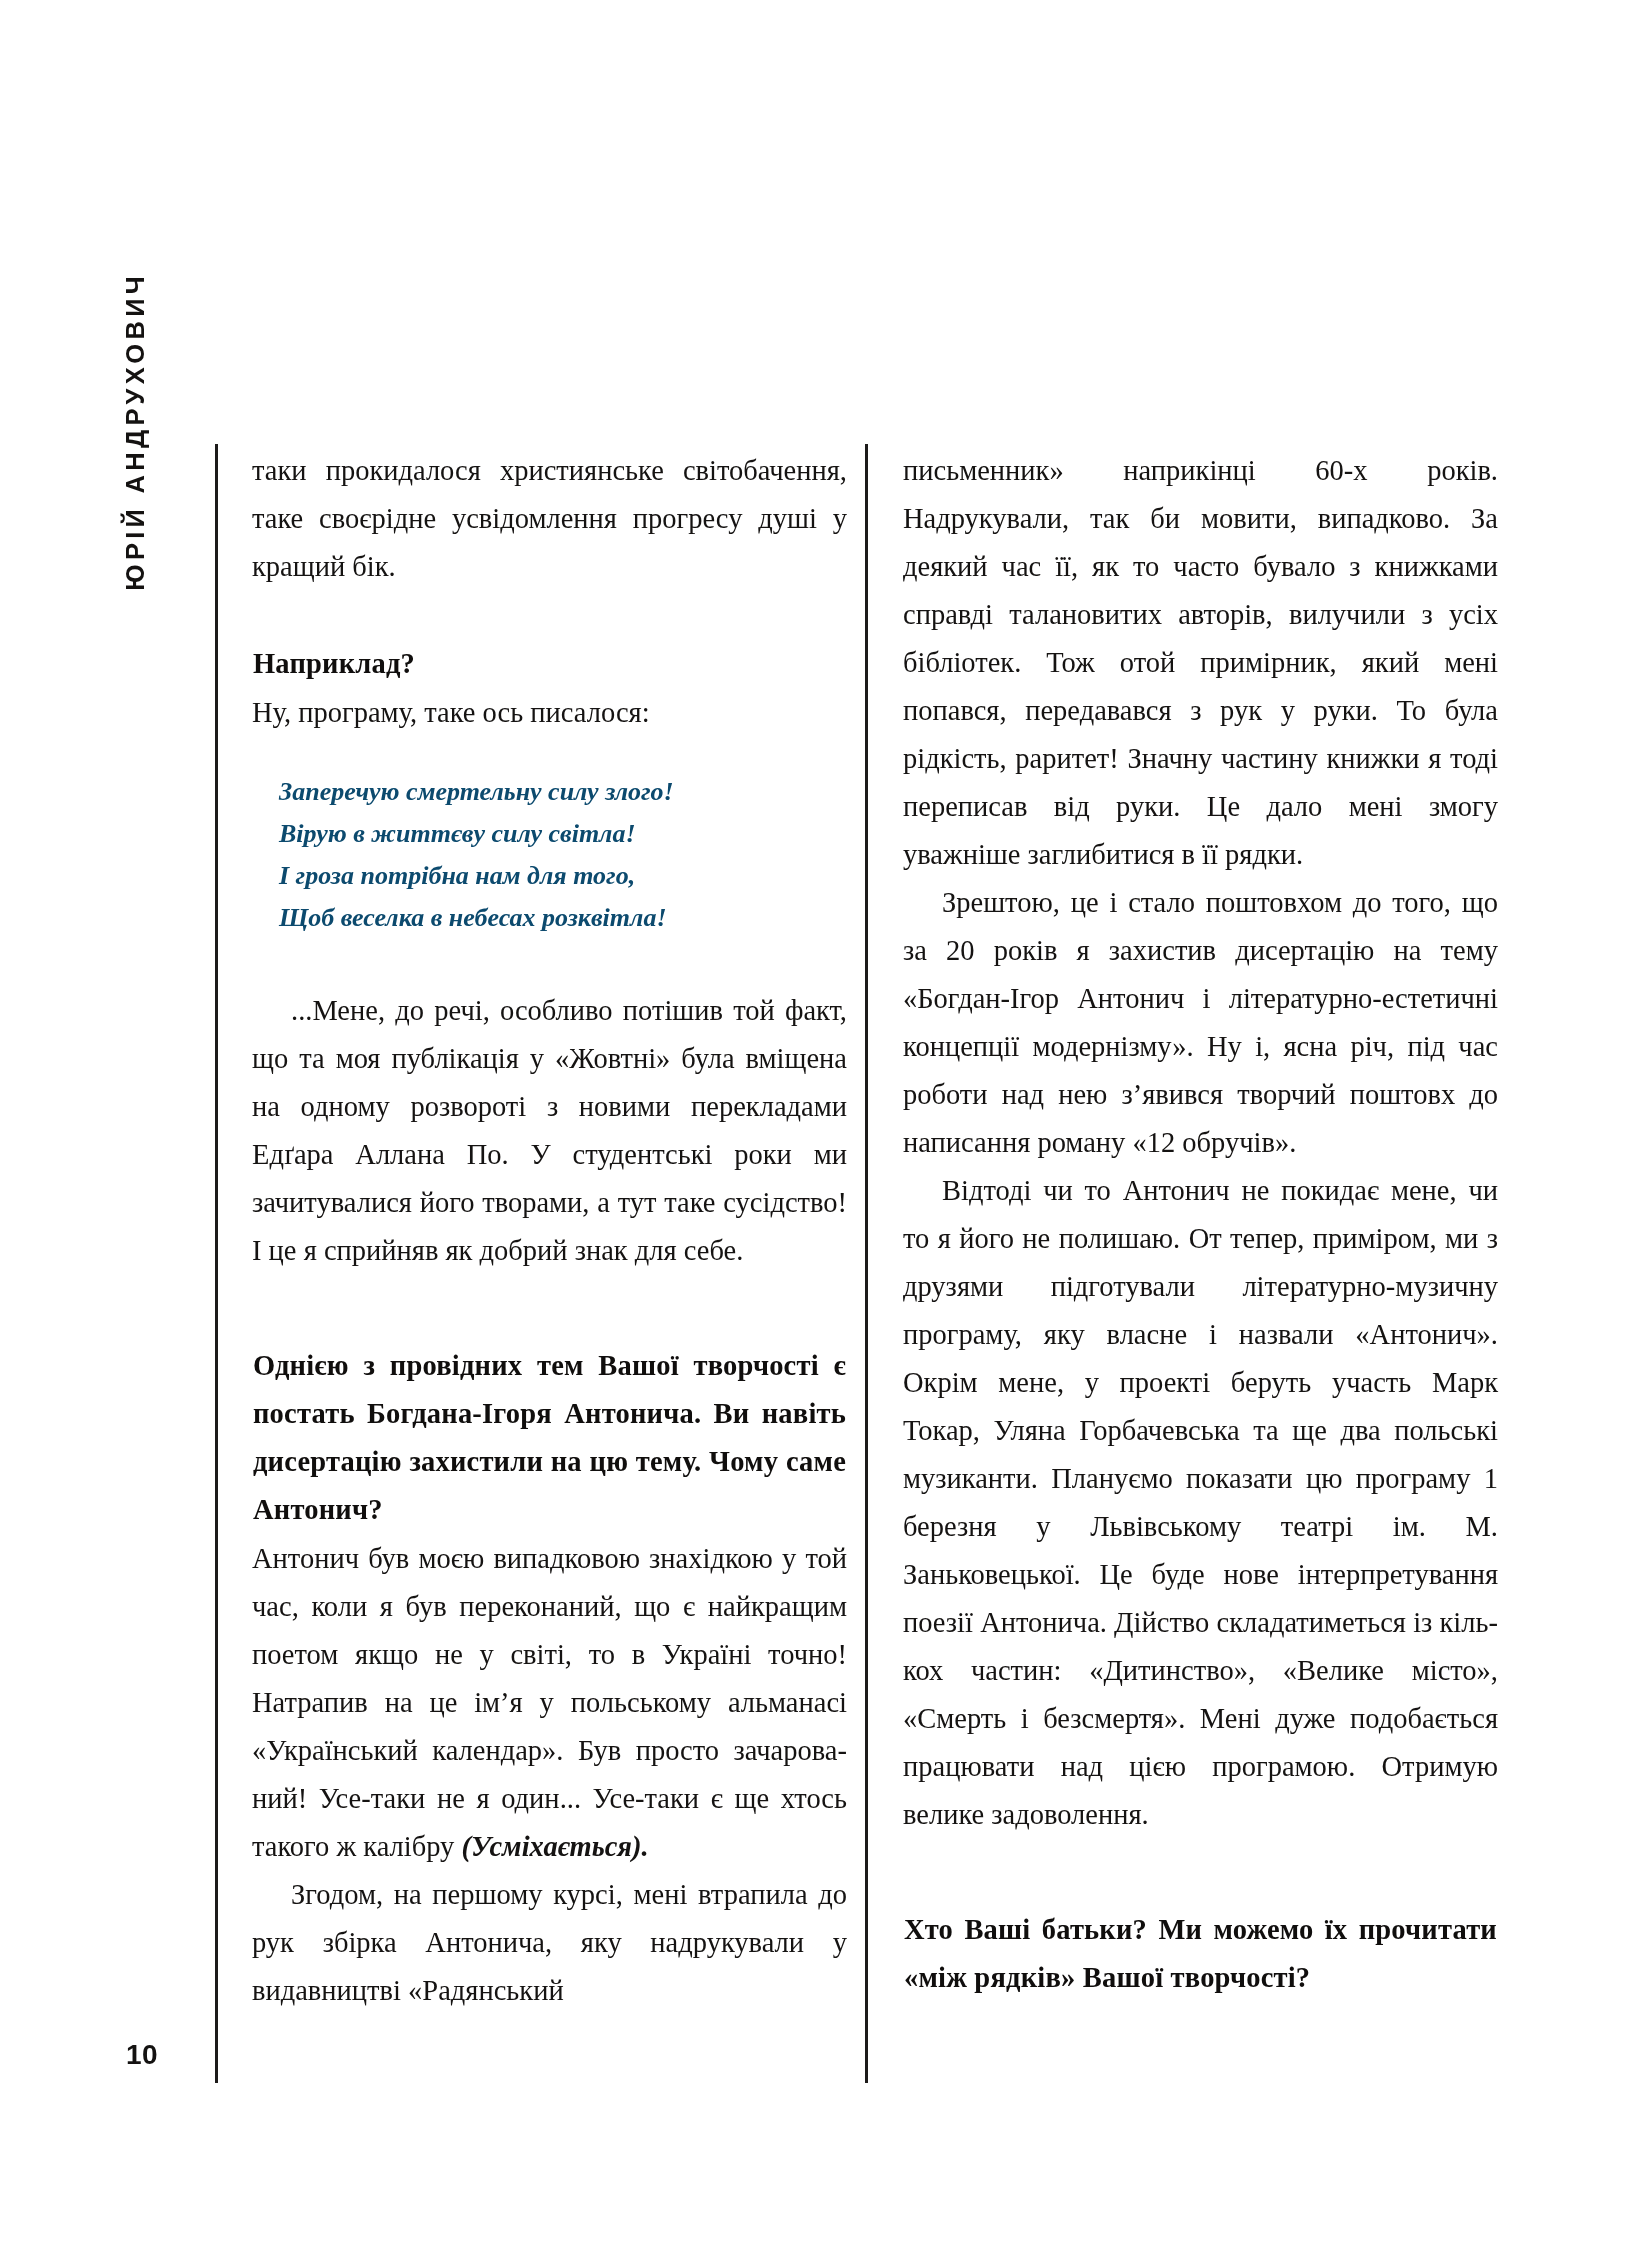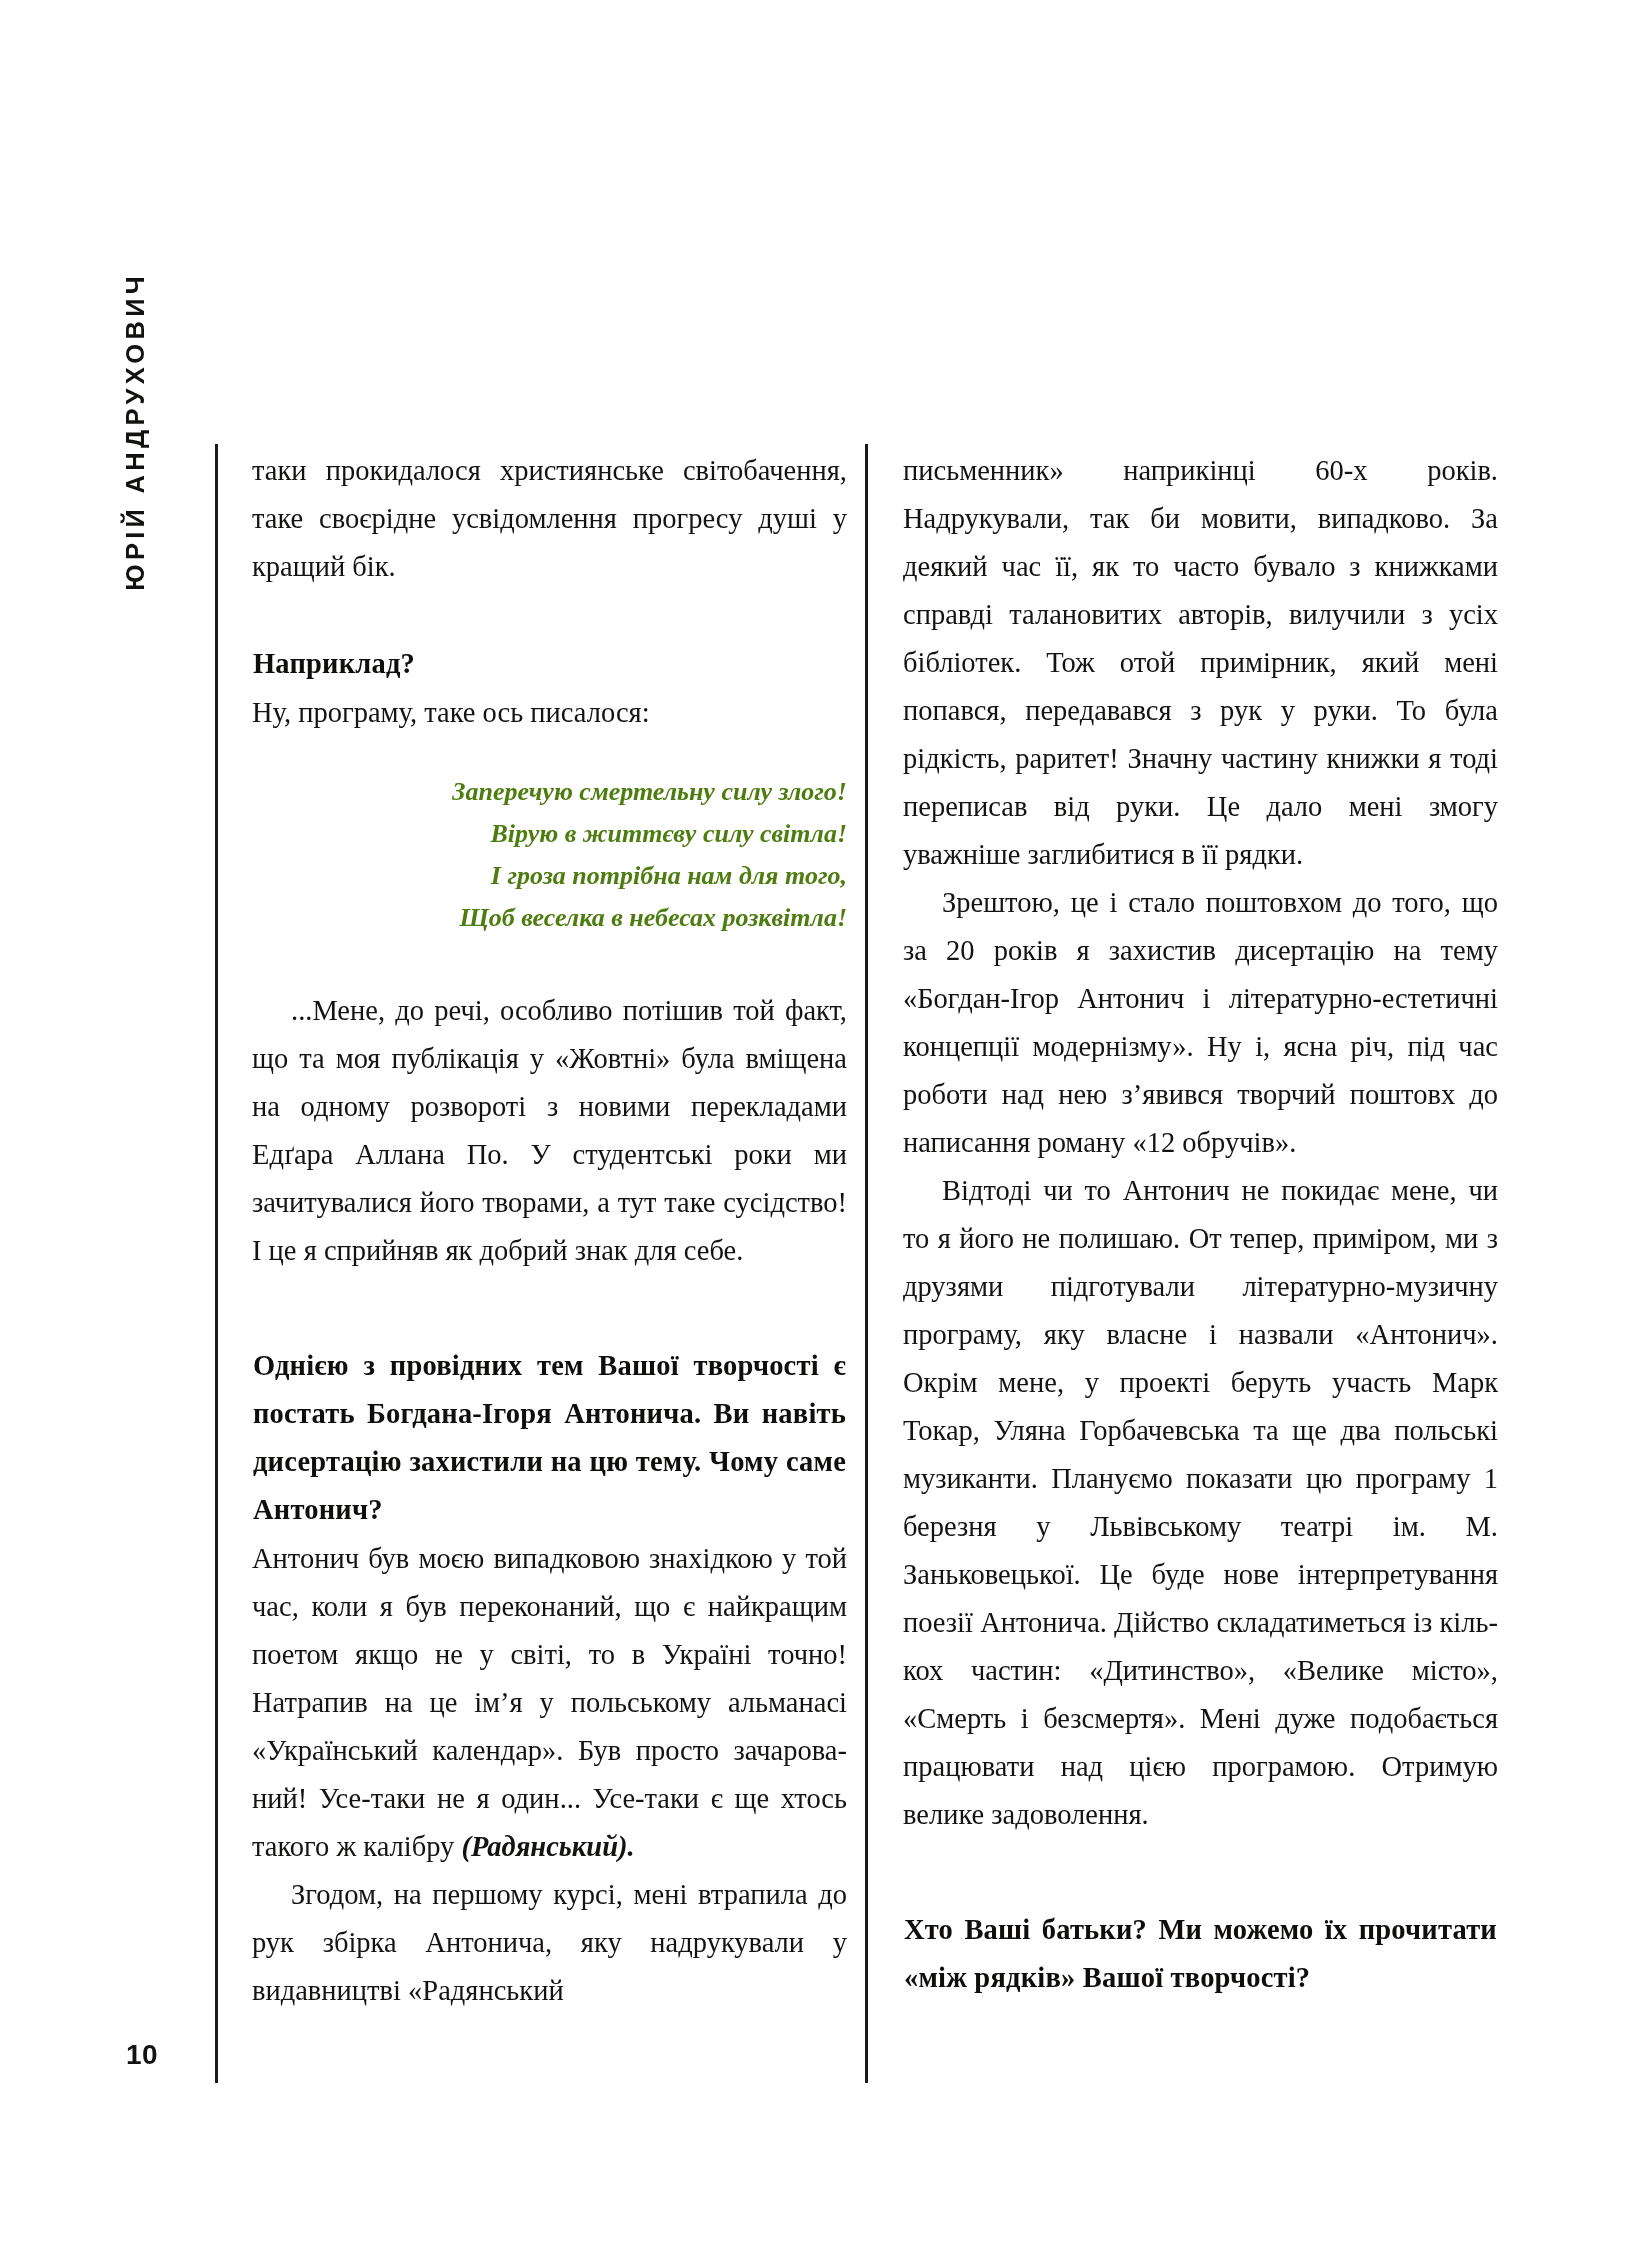--- a/index.html
+++ b/index.html
@@ -113,22 +113,21 @@
   .spacer-lg { height: 66px; }
 
   
   .verse {
     margin: 0;
     padding-left: 27px;
     font-style: italic;
     font-weight: 600;
     font-size: 26px;
     line-height: 42px;
-    color: #4d7c0f;
-    text-align: right;
+    color: #0c4a6e;
   }
   .verse-line { white-space: nowrap; display: block; }
 
   em.stage { font-style: italic; font-weight: 600; }
 </style>
 </head>
 <body>
 
 <div class="page">
 
@@ -161,21 +160,21 @@
     </div>
 
     <div class="spacer-md"></div>
 
     <p class="indent">...Мене, до речі, особливо потішив той факт, що та моя публікація у «Жовт­ні» була вміщена на одному розвороті з новими перекладами Едґара Аллана По. У студентські роки ми зачитували­ся його творами, а тут таке сусідство! І це я сприйняв як добрий знак для себе.</p>
 
     <div class="spacer-lg"></div>
 
     <p class="q">Однією з провідних тем Вашої творчості є постать Богдана-Ігоря Антонича. Ви навіть дисертацію захистили на цю тему. Чому саме Антонич?</p>
 
-    <p class="flush"><span>Антонич був моєю випадковою знахід­кою у той час, коли я був переконаний, що є найкращим поетом якщо не у сві­ті, то в Україні точно! Натрапив на це ім’я у польському альманасі «Україн­ський календар». Був просто зачарова­ний! Усе-таки не я один... Усе-таки є ще хтось такого ж калібру </span><em class="stage">(Радянський).</em></p>
+    <p class="flush"><span>Антонич був моєю випадковою знахід­кою у той час, коли я був переконаний, що є найкращим поетом якщо не у сві­ті, то в Україні точно! Натрапив на це ім’я у польському альманасі «Україн­ський календар». Був просто зачарова­ний! Усе-таки не я один... Усе-таки є ще хтось такого ж калібру </span><em class="stage">(Усміхається).</em></p>
 
     <p class="indent">Згодом, на першому курсі, мені втра­пила до рук збірка Антонича, яку на­друкували у видавництві «Радянський</p>
   </div>
 
   <div class="col col-right">
 
     <p class="flush">письменник» наприкінці 60-х років. Надрукували, так би мовити, випадко­во. За деякий час її, як то часто бувало з книжками справді талановитих авто­рів, вилучили з усіх бібліотек. Тож отой примірник, який мені попався, переда­вався з рук у руки. То була рідкість, ра­ритет! Значну частину книжки я тоді переписав від руки. Це дало мені змогу уважніше заглибитися в її рядки.</p>
 
     <p class="indent">Зрештою, це і стало поштовхом до того, що за 20 років я захистив дисер­тацію на тему «Богдан-Ігор Антонич і літературно-естетичні концепції мо­дернізму». Ну і, ясна річ, під час робо­ти над нею з’явився творчий поштовх до написання роману «12 обручів».</p>
 

